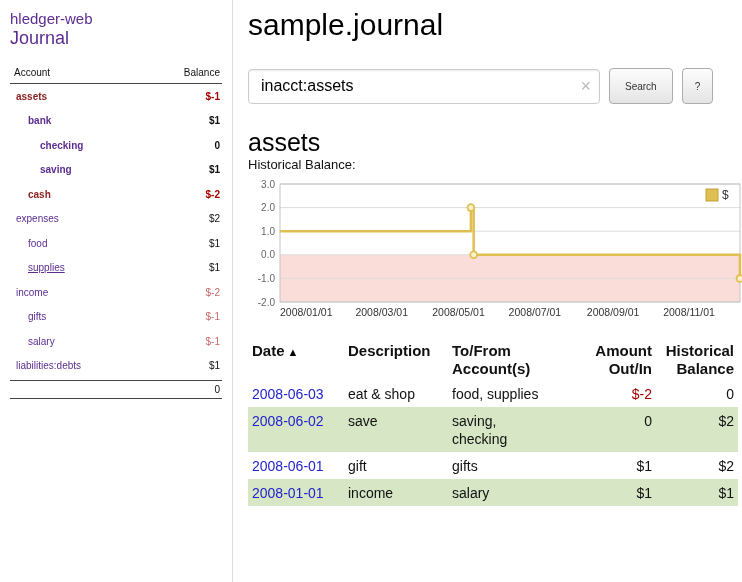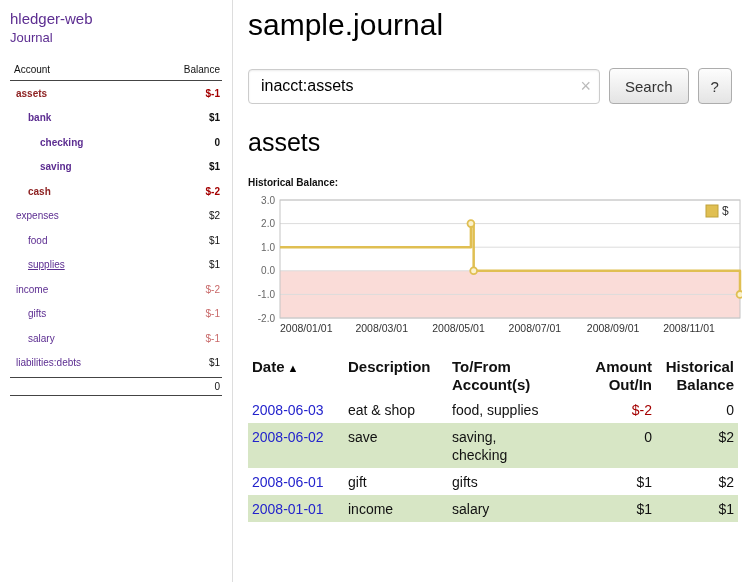--- a/index.html
+++ b/index.html
@@ -8,21 +8,21 @@
     width:742px; height:582px; position:relative; overflow:hidden;
     font-family:"Liberation Sans","DejaVu Sans",sans-serif; color:#111;
   }
 
   
   .sidebar {
     position:absolute; left:0; top:0; width:233px; height:582px;
     border-right:1px solid #ddd; padding:10px 10px 0 10px;
   }
   .app-title { color:var(--purple,#5c2d91); font-size:15px; display:inline-block; }
-  .journal-link { display:inline-block; color:var(--purple,#5c2d91); font-size:13px; text-decoration:none; cursor:pointer; }
+  .journal-link { display:inline-block; color:var(--purple,#5c2d91); font-size:18px; text-decoration:none; cursor:pointer; }
   .accounts { margin-top:16px; font-size:10px; }
   .accounts-header {
     display:flex; justify-content:space-between;
     padding:2px 2px 5px 4px; border-bottom:1px solid #444;
   }
   .accounts-header span { color:#111; }
   .acct-row { display:flex; justify-content:space-between; align-items:center; height:24.5px; padding-right:2px; }
   .acct-name { text-decoration:none; cursor:pointer; }
   .c-purple { color:var(--purple,#5c2d91); }
   .c-darkred { color:var(--darkred,#8e2222); }
@@ -41,28 +41,28 @@
   .search-row { margin-top:26px; display:flex; align-items:center; gap:9px; }
   .search-box { position:relative; width:352px; }
   .search-box input {
     width:100%; height:35px; border:1px solid #ccc; border-radius:4px;
     padding:0 28px 0 12px; font-size:16px; color:#000000;
     font-family:"Liberation Sans","DejaVu Sans",sans-serif;
     box-shadow: inset 0 1px 2px rgba(0,0,0,.08); outline:none;
   }
   .clear-icon { position:absolute; right:9px; top:6px; color:#bbb; font-size:18px; line-height:22px; cursor:pointer; }
   .btn {
-    height:36px; padding:0 15px; font-size:15px; color:#333; cursor:pointer;
+    height:36px; padding:0 15px; font-size:10px; color:#333; cursor:pointer;
     border:1px solid #adadad; border-radius:4px;
     background:linear-gradient(#fdfdfd,#e4e4e4);
     font-family:"Liberation Sans","DejaVu Sans",sans-serif;
   }
   .btn-help { padding:0 12px; }
   h2.account-heading { margin-top:24px; font-size:25px; font-weight:normal; color:#000; }
-  .chart-label { margin-top:20px; font-size:10px; font-weight:bold; }
+  .chart-label { font-size:13px; font-weight:normal; }
   #chart { margin-top:4px; }
 
   table.register { margin-top:8px; border-collapse:collapse; width:490px; font-size:14px; table-layout:fixed; }
   .register th { font-size:15px; font-weight:bold; text-align:left; vertical-align:top; padding:2px 4px; line-height:18px; }
   .register th.num { text-align:right; }
   .register td { padding:5px 4px 4px 4px; vertical-align:top; line-height:18px; }
   .register td.num { text-align:right; }
   tr.shade { background:var(--green,#d7e6c5); }
   .date-link { color:var(--blue,#2323cc); text-decoration:none; cursor:pointer; }
   .t-red { color:var(--red,#a40000); }

